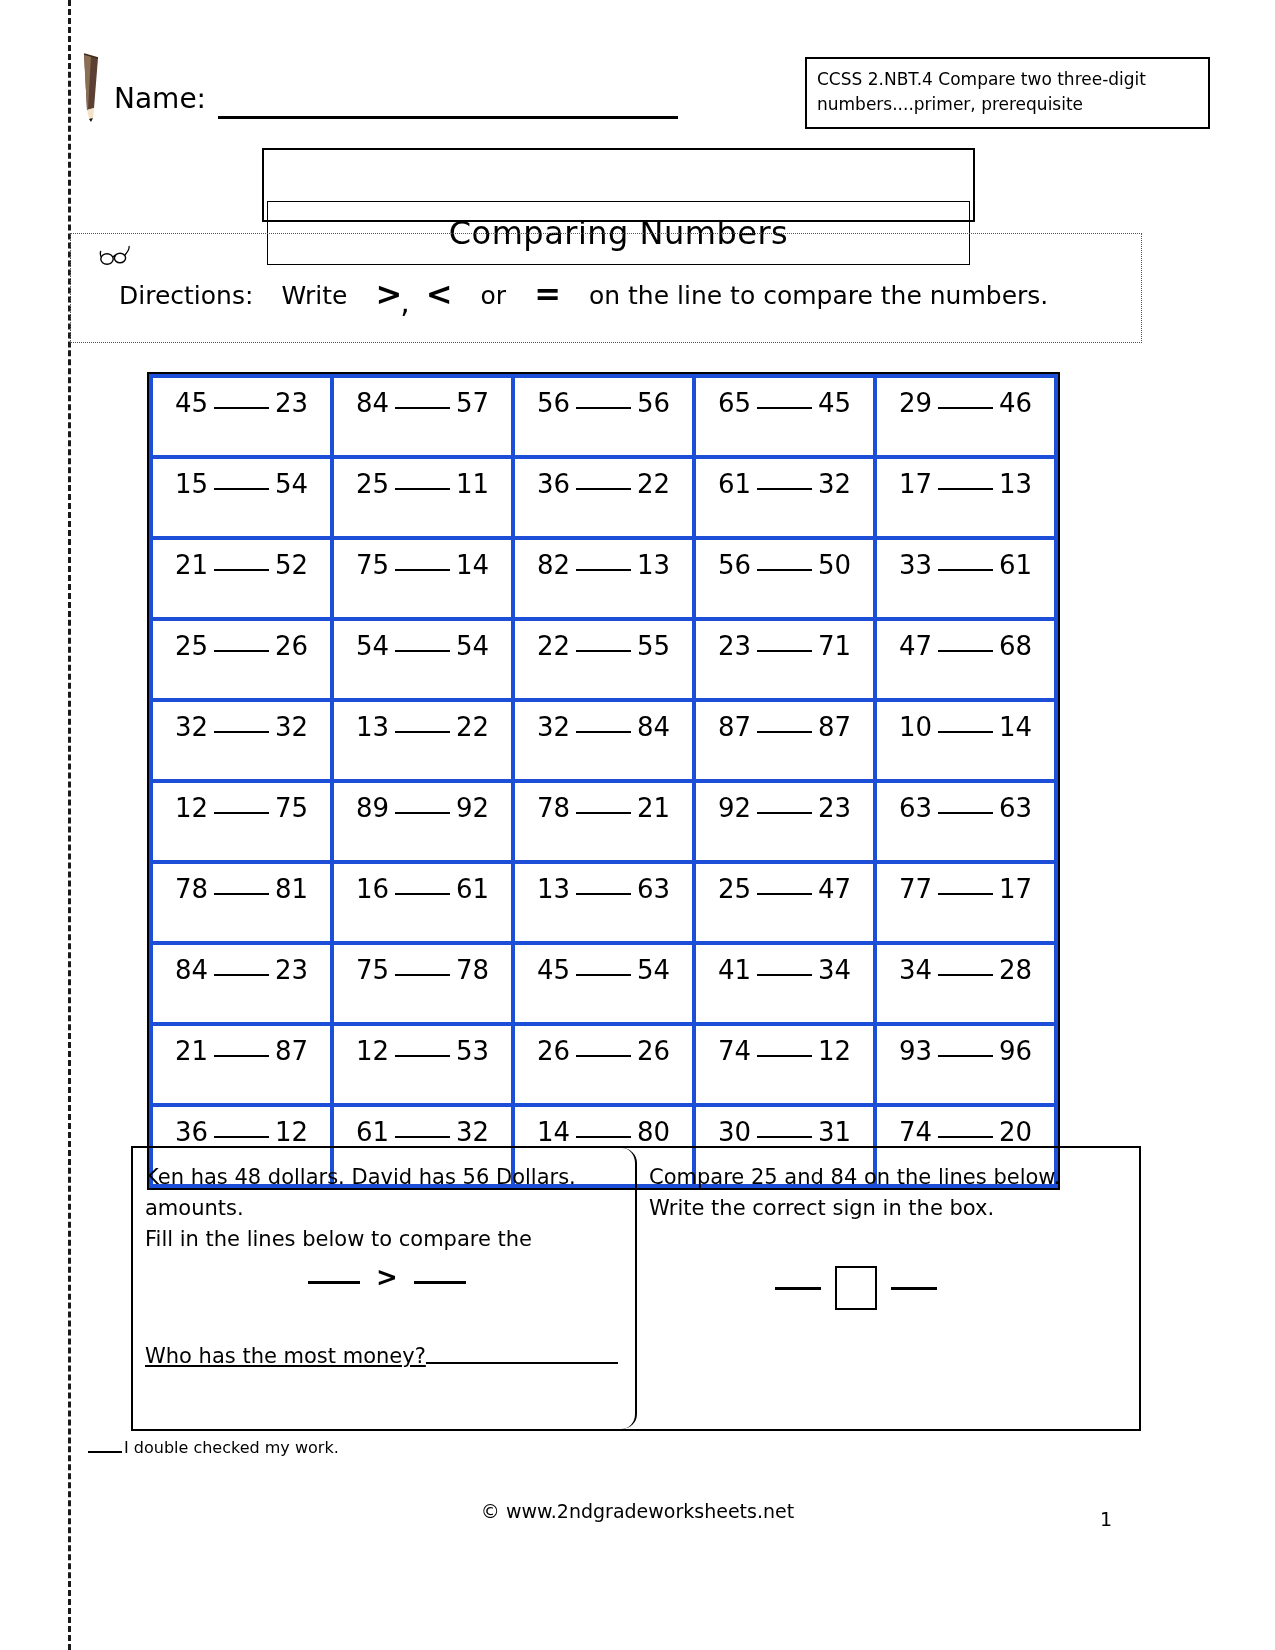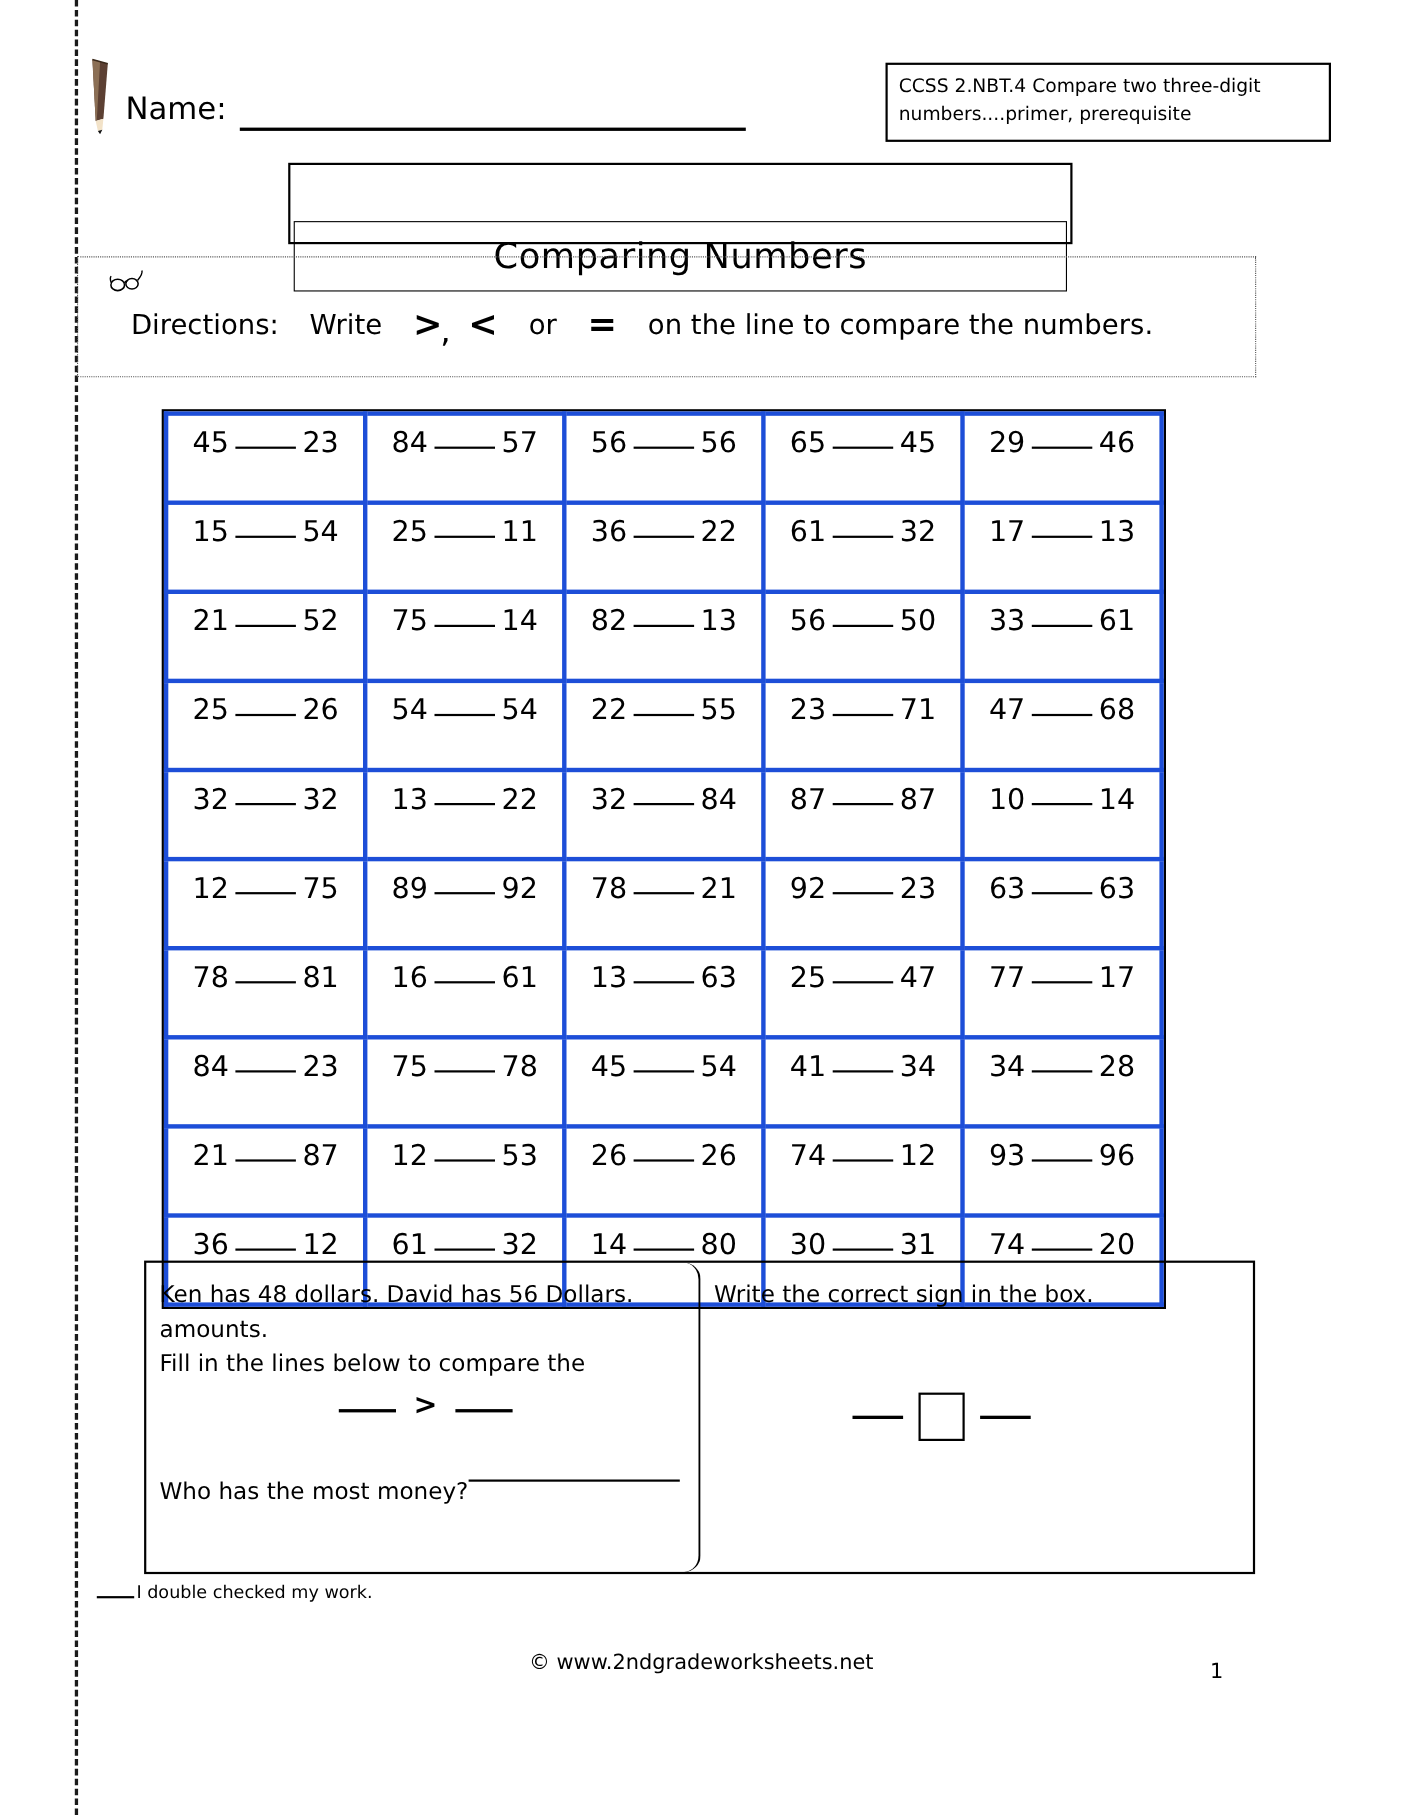--- a/index.html
+++ b/index.html
@@ -223,22 +223,24 @@
     line-height: 18px;
     position: relative;
     top: 2px;
   }
 
   .who-line {
     position: absolute;
     left: 12px;
     top: 196px;
     display: flex;
+    align-items: flex-end;
     font-size: 21px;
     white-space: nowrap;
+    text-decoration: underline;
   }
   .who-blank {
     width: 192px;
     border-bottom: 2px solid #000;
     height: 1px;
     margin-bottom: 4px;
   }
 
   .sign-row {
     position: absolute;
@@ -743,20 +745,21 @@
       <div class="ans-blank"></div>
     </div>
 
     <div class="who-line">
       <span>Who has the most money?</span>
       <span class="who-blank"></span>
     </div>
   </div>
 
   <div class="wordbox right">
+    <div class="wp-text">Compare 25 and 84 on the lines below.</div>
     <div class="wp-text">Write the correct sign in the box.</div>
 
     <div class="sign-row">
       <div class="sign-dash"></div>
       <div class="sign-square"></div>
       <div class="sign-dash"></div>
     </div>
   </div>
 
 </div>

